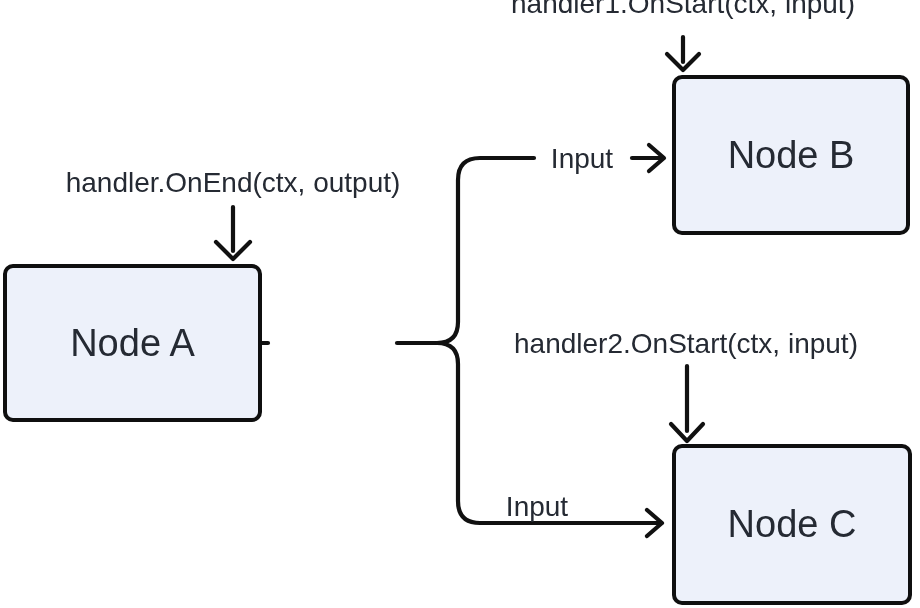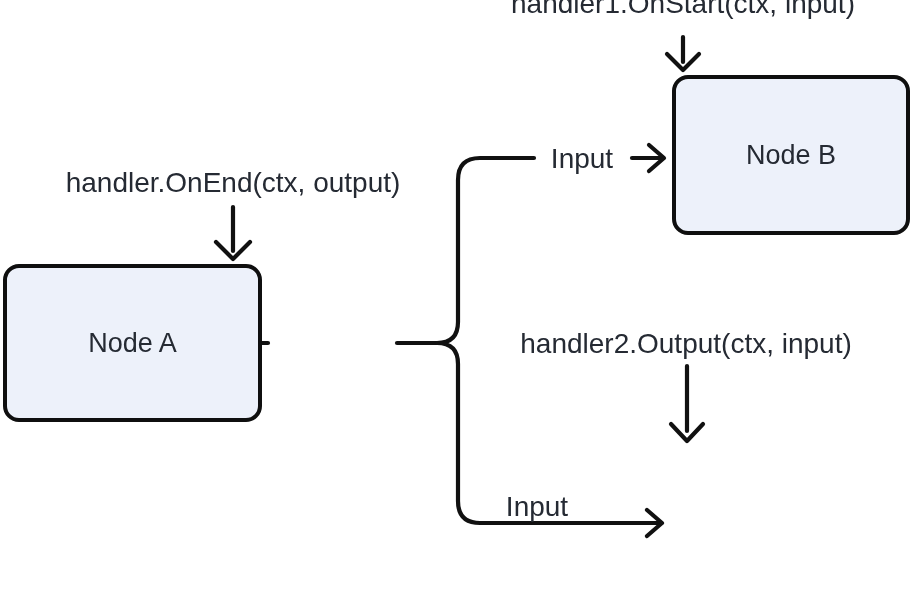--- a/index.html
+++ b/index.html
@@ -19,25 +19,25 @@
     position: absolute;
     inset: 0;
     width: 920px;
     height: 608px;
   }
   .node {
     position: absolute;
     box-sizing: border-box;
     background: #edf1fa;
     border: 4px solid #0f0f0f;
-    border-radius: 16px;
+    border-radius: 10px;
     display: flex;
     align-items: center;
     justify-content: center;
-    font-size: 27px;
+    font-size: 38px;
     color: #252a33;
   }
   .node-a { left: 3px;   top: 264px; width: 259px; height: 158px; }
   .node-b { left: 672px; top: 75px;  width: 238px; height: 160px; }
   .node-c { left: 672px; top: 444px; width: 240px; height: 161px; }
   .lbl {
     position: absolute;
     transform: translate(-50%, -50%);
     white-space: nowrap;
     font-size: 28px;
@@ -83,21 +83,24 @@
 
     <path class="stroke" d="M687 366 V431 M671 424 L687 441 L703 424"></path>
   </svg>
 
   <div class="node node-a">
     <span>Node A</span>
   </div>
   <div class="node node-b">
     <span>Node B</span>
   </div>
+  <div class="node node-c">
+    <span>Node C</span>
+  </div>
 
   <div class="lbl cb-a">handler.OnEnd(ctx, output)</div>
   <div class="lbl cb-b">handler1.OnStart(ctx, input)</div>
-  <div class="lbl cb-c">handler2.Output(ctx, input)</div>
+  <div class="lbl cb-c">handler2.OnStart(ctx, input)</div>
 
   <div class="lbl in-t">Input</div>
   <div class="lbl in-b">Input</div>
 
 </div>
 
 </body></html>

